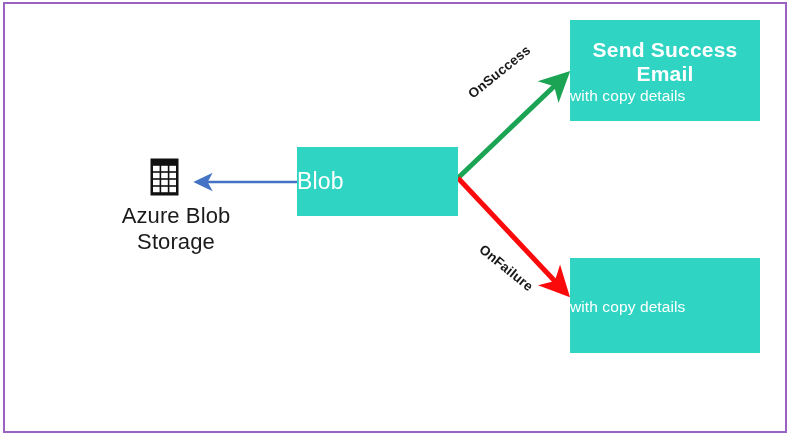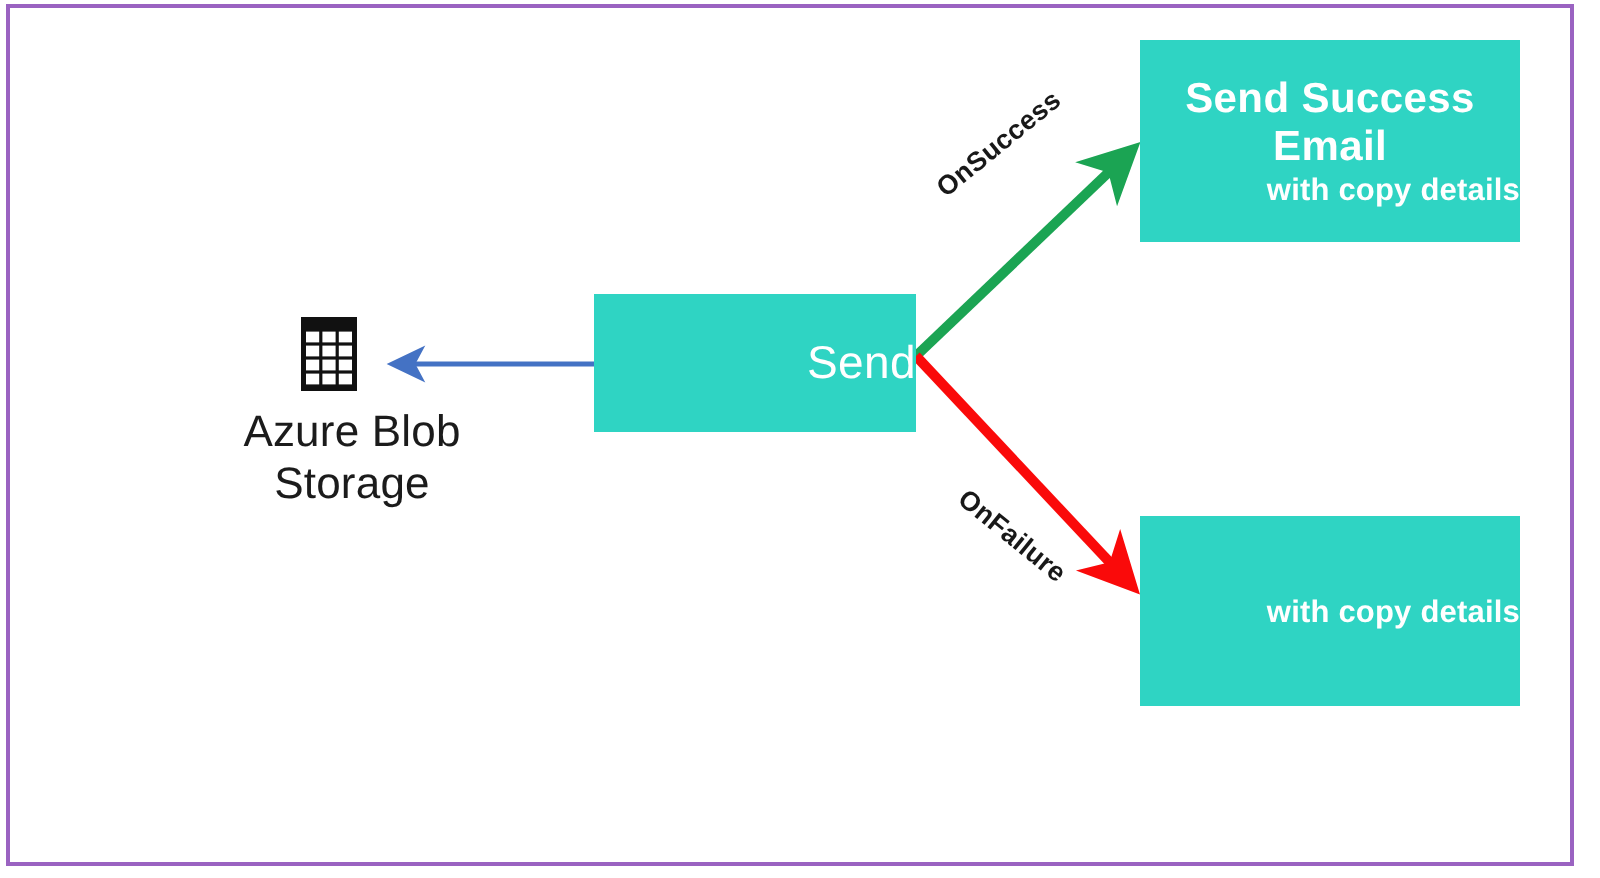--- a/index.html
+++ b/index.html
@@ -34,34 +34,34 @@
     width: 800px;
     height: 439px;
   }
   
   .box {
     position: absolute;
     background: #2FD4C3;
     box-sizing: border-box;
     display: flex;
     flex-direction: column;
-    align-items: flex-end;
+    align-items: flex-start;
     justify-content: center;
     text-align: center;
     color: #ffffff;
     line-height: 1.12;
   }
   .box .title {
     font-size: 21px;
     font-weight: 600;
     letter-spacing: .2px;
   }
   .box .sub {
     font-size: 15.5px;
-    font-weight: 700;
+    font-weight: 400;
     margin-top: 2px;
     letter-spacing: .1px;
   }
   #box-success {
     left: 570px;
     top: 20px;
     width: 190px;
     height: 101px;
     padding-top: 2px;
   }
@@ -155,21 +155,21 @@
 
     <line x1="458" y1="178" x2="566" y2="293" stroke="#FA0A0A" stroke-width="5" marker-end="url(#head-red)"></line>
   </svg>
 
   <div class="box" id="box-success">
     <div class="title">Send Success Email</div>
     <div class="sub">with copy details</div>
   </div>
 
   <div class="box" id="box-copy">
-    <div class="title">Send</div>
+    <div class="title">Blob</div>
   </div>
 
   <div class="box" id="box-fail">
     <div class="sub">with copy details</div>
   </div>
 
   <div id="blob-node">
     <svg id="blob-icon" viewBox="0 0 29 38">
       <rect x="0.5" y="0.5" width="28" height="37" fill="#111111"></rect>
 

